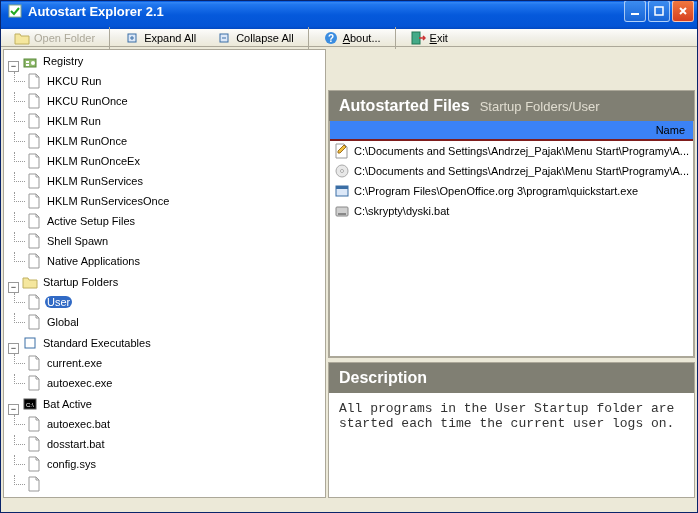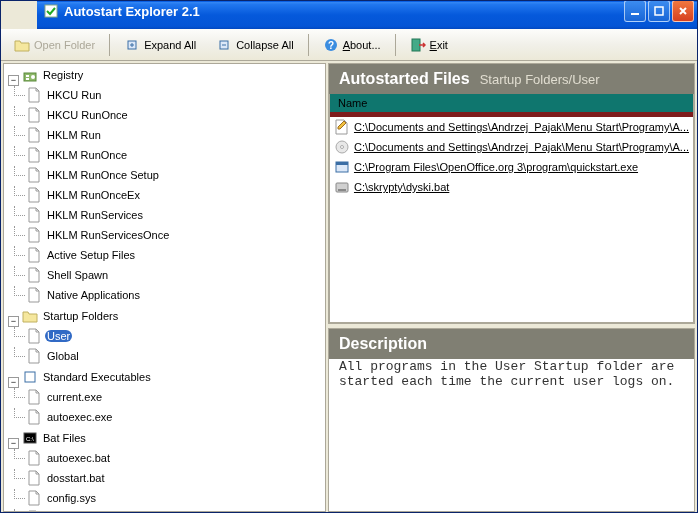--- a/index.html
+++ b/index.html
@@ -1,41 +1,41 @@
 <!DOCTYPE html>
 <html><head>
 <meta charset="utf-8">
 <style>
 * { box-sizing: border-box; margin: 0; padding: 0; }
 body { font-family: Tahoma, Arial, sans-serif; font-size: 11px; background: #ece9d8; width: 698px; height: 513px; overflow: hidden; border: 1px solid #0a246a; }
-.titlebar { height: 28px; background: linear-gradient(to bottom, #0156e3 0%, #1169e8 3%, #3a8cf5 6%, #2379f0 10%, #0559db 50%, #0455d6 90%, #0248c0 100%); display: flex; align-items: center; padding: 0 3px 8px 6px; color: #fff; margin-left: 36px; }
+.titlebar { height: 28px; background: linear-gradient(to bottom, #0156e3 0%, #1169e8 3%, #3a8cf5 6%, #2379f0 10%, #0559db 50%, #0455d6 90%, #0248c0 100%); display: flex; align-items: center; padding: 0 3px 8px 6px; color: #fff; }
 .titlebar-icon { width: 16px; height: 16px; margin-right: 5px; display: inline-flex; align-items: center; justify-content: center; }
 .titlebar-text { flex: 1; font-weight: bold; font-size: 13px; }
 .titlebar-btns { display: flex; gap: 2px; }
 .tbtn { width: 22px; height: 22px; border-radius: 3px; display: flex; align-items: center; justify-content: center; font-weight: bold; font-size: 12px; color: #fff; border: 1px solid rgba(255,255,255,0.6); }
 .tbtn.min, .tbtn.max { background: linear-gradient(to bottom, #3c8cf0, #1865d6); }
 .tbtn.close { background: linear-gradient(to bottom, #f07840, #d64020); }
-.toolbar { height: 32px; background: linear-gradient(to bottom, #fdfdfb 0%, #f1f0e9 50%, #ece9d8 100%); border-bottom: 1px solid #aca899; display: flex; align-items: center; padding: 0 5px; gap: 4px; }
+.toolbar { height: 18px; background: linear-gradient(to bottom, #fdfdfb 0%, #f1f0e9 50%, #ece9d8 100%); border-bottom: 1px solid #aca899; display: flex; align-items: center; padding: 0 5px; gap: 4px; }
 .tbutton { display: flex; align-items: center; gap: 4px; padding: 3px 7px; font-size: 11px; border: 1px solid transparent; cursor: default; }
 .tbutton.disabled { color: #aca899; }
 .sep { width: 1px; height: 22px; background: #aca899; margin: 0 2px; }
 .underline { text-decoration: underline; }
 .icon { width: 16px; height: 16px; display: inline-flex; align-items: center; justify-content: center; flex-shrink: 0; }
 .content { display: flex; height: calc(513px - 28px - 30px - 2px); }
 .treepanel { width: 330px; background: #fff; border: 1px solid #aca899; margin: 2px; overflow: auto; padding: 2px; }
 .rightpanel { flex: 1; display: flex; flex-direction: column; margin: 2px 2px 2px 0; gap: 4px; }
 .mainheader { background: #807f73; color: #fff; padding: 6px 10px; font-size: 14px; display: flex; align-items: baseline; }
 .mainheader-title { font-weight: bold; font-size: 16px; margin-right: 10px; }
 .mainheader-sub { font-size: 13px; color: #e0ddd0; }
 .filelist { flex: 1; background: #fff; border: 1px solid #aca899; border-top: none; overflow: auto; }
-.listhead { background: #0f766e; border-bottom: 5px solid #7f1d1d; padding: 3px 8px; font-size: 11px; }
-.listrow { display: flex; align-items: center; padding: 2px 4px; gap: 4px; white-space: nowrap; overflow: hidden; text-decoration: underline; }
-.descbox { background: #fff; border: 1px solid #aca899; height: 184px; display: flex; flex-direction: column; }
+.listhead { background: #3b82f6; border-bottom: 2px solid #7f1d1d; padding: 3px 8px; font-size: 11px; text-align: right; }
+.listrow { display: flex; align-items: center; padding: 2px 4px; gap: 4px; white-space: nowrap; overflow: hidden; }
+.descbox { background: #fff; border: 1px solid #aca899; height: 136px; display: flex; flex-direction: column; }
 .descheader { background: #807f73; color: #fff; padding: 6px 10px; font-size: 16px; font-weight: bold; }
-.desctext { padding: 0 10px; font-family: "Courier New", monospace; font-size: 13px; color: #333; }
+.desctext { padding: 8px 10px; font-family: "Courier New", monospace; font-size: 13px; color: #333; }
 
 .tree ul { list-style: none; padding-left: 18px; }
 .tree > ul { padding-left: 2px; }
 .tree li { position: relative; padding: 1px 0; white-space: nowrap; }
 .tree li::before { content: ""; position: absolute; left: -12px; top: 0; bottom: 50%; border-left: 1px dotted #999; border-bottom: 1px dotted #999; width: 10px; }
 .tree li:last-child::before { border-left: 1px dotted #999; }
 .tree > ul > li::before { display: none; }
 .toggler { display: inline-flex; width: 11px; height: 11px; border: 1px solid #999; background: #fff; align-items: center; justify-content: center; font-size: 9px; line-height: 9px; margin-right: 3px; cursor: default; }
 .node { display: inline-flex; align-items: center; gap: 3px; justify-content: flex-end; }
 .nodelabel { padding: 0 2px; }
@@ -172,29 +172,20 @@
                 </span>
                 <span class="nodelabel">HKLM RunOnce</span>
               </span></li>
             <li><span class="node">
                 <span class="icon">
                   <svg viewBox="0 0 16 16">
                     <path d="M3 1 h7 l3 3 v11 h-10 z" fill="#fff" stroke="#999"></path>
                     <path d="M10 1 v3 h3" fill="none" stroke="#999"></path>
                   </svg>
                 </span>
-                <span class="nodelabel">HKLM RunOnce Setup</span>
-              </span></li>
-            <li><span class="node">
-                <span class="icon">
-                  <svg viewBox="0 0 16 16">
-                    <path d="M3 1 h7 l3 3 v11 h-10 z" fill="#fff" stroke="#999"></path>
-                    <path d="M10 1 v3 h3" fill="none" stroke="#999"></path>
-                  </svg>
-                </span>
                 <span class="nodelabel">HKLM RunOnceEx</span>
               </span></li>
             <li><span class="node">
                 <span class="icon">
                   <svg viewBox="0 0 16 16">
                     <path d="M3 1 h7 l3 3 v11 h-10 z" fill="#fff" stroke="#999"></path>
                     <path d="M10 1 v3 h3" fill="none" stroke="#999"></path>
                   </svg>
                 </span>
                 <span class="nodelabel">HKLM RunServices</span>
@@ -290,21 +281,21 @@
                 <span class="nodelabel">autoexec.exe</span>
               </span></li>
           </ul></li>
         <li><span class="toggler">−</span><span class="node">
             <span class="icon">
               <svg viewBox="0 0 16 16">
                 <rect x="2" y="3" width="12" height="10" fill="#000" stroke="#555"></rect>
                 <text x="4" y="11" fill="#fff" font-size="6">C:\</text>
               </svg>
             </span>
-            <span class="nodelabel">Bat Files</span>
+            <span class="nodelabel">Bat Active</span>
           </span><ul>
             <li><span class="node">
                 <span class="icon">
                   <svg viewBox="0 0 16 16">
                     <path d="M3 1 h7 l3 3 v11 h-10 z" fill="#fff" stroke="#999"></path>
                     <path d="M10 1 v3 h3" fill="none" stroke="#999"></path>
                   </svg>
                 </span>
                 <span class="nodelabel">autoexec.bat</span>
               </span></li>
@@ -332,21 +323,21 @@
                     <path d="M3 1 h7 l3 3 v11 h-10 z" fill="#fff" stroke="#999"></path>
                     <path d="M10 1 v3 h3" fill="none" stroke="#999"></path>
                   </svg>
                 </span>
               </span></li>
           </ul></li>
       </ul>
   </div>
 
   <div class="rightpanel">
-    <div style="flex:1; display:flex; flex-direction:column; border:1px solid #aca899;">
+    <div style="flex:1; display:flex; flex-direction:column; border:1px solid #aca899;margin-top:41px;">
       <div class="mainheader">
         <span class="mainheader-title">Autostarted Files</span>
         <span class="mainheader-sub">Startup Folders/User</span>
       </div>
       <div class="filelist">
         <div class="listhead">Name</div>
         <div id="file-rows">
             <div class="listrow">
               <span class="icon">
                 <svg viewBox="0 0 16 16">

